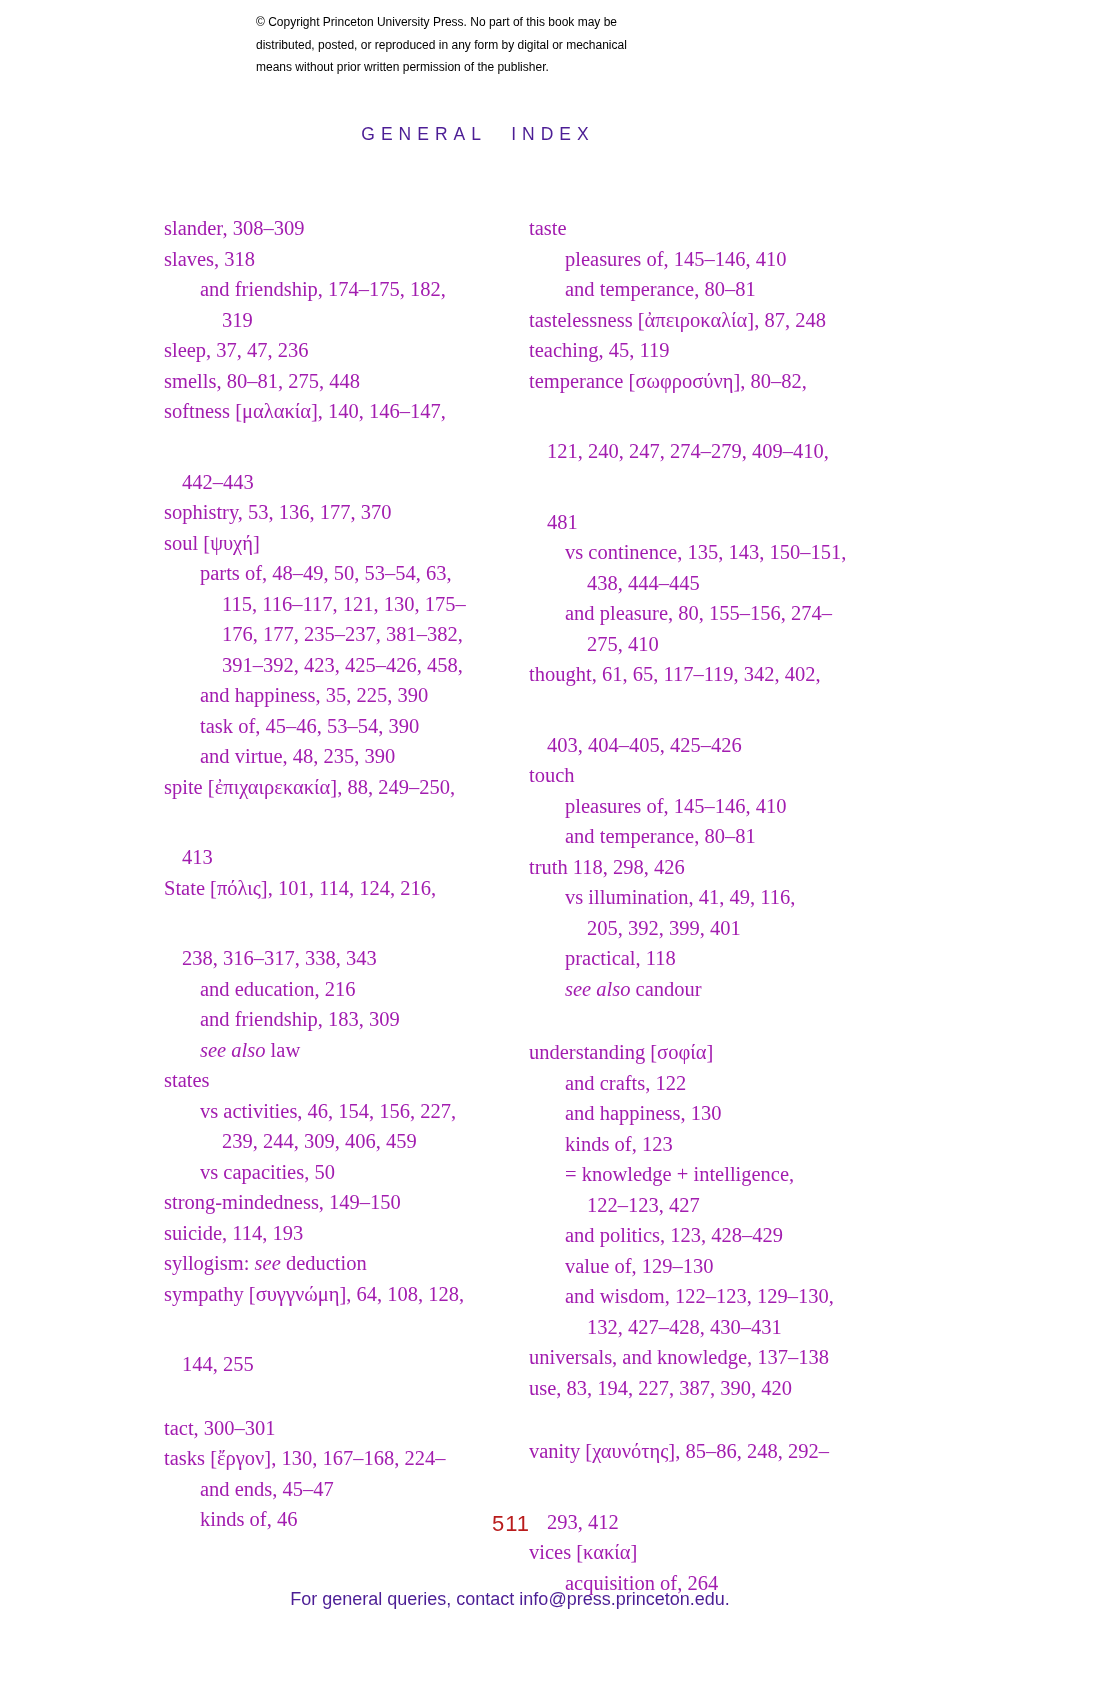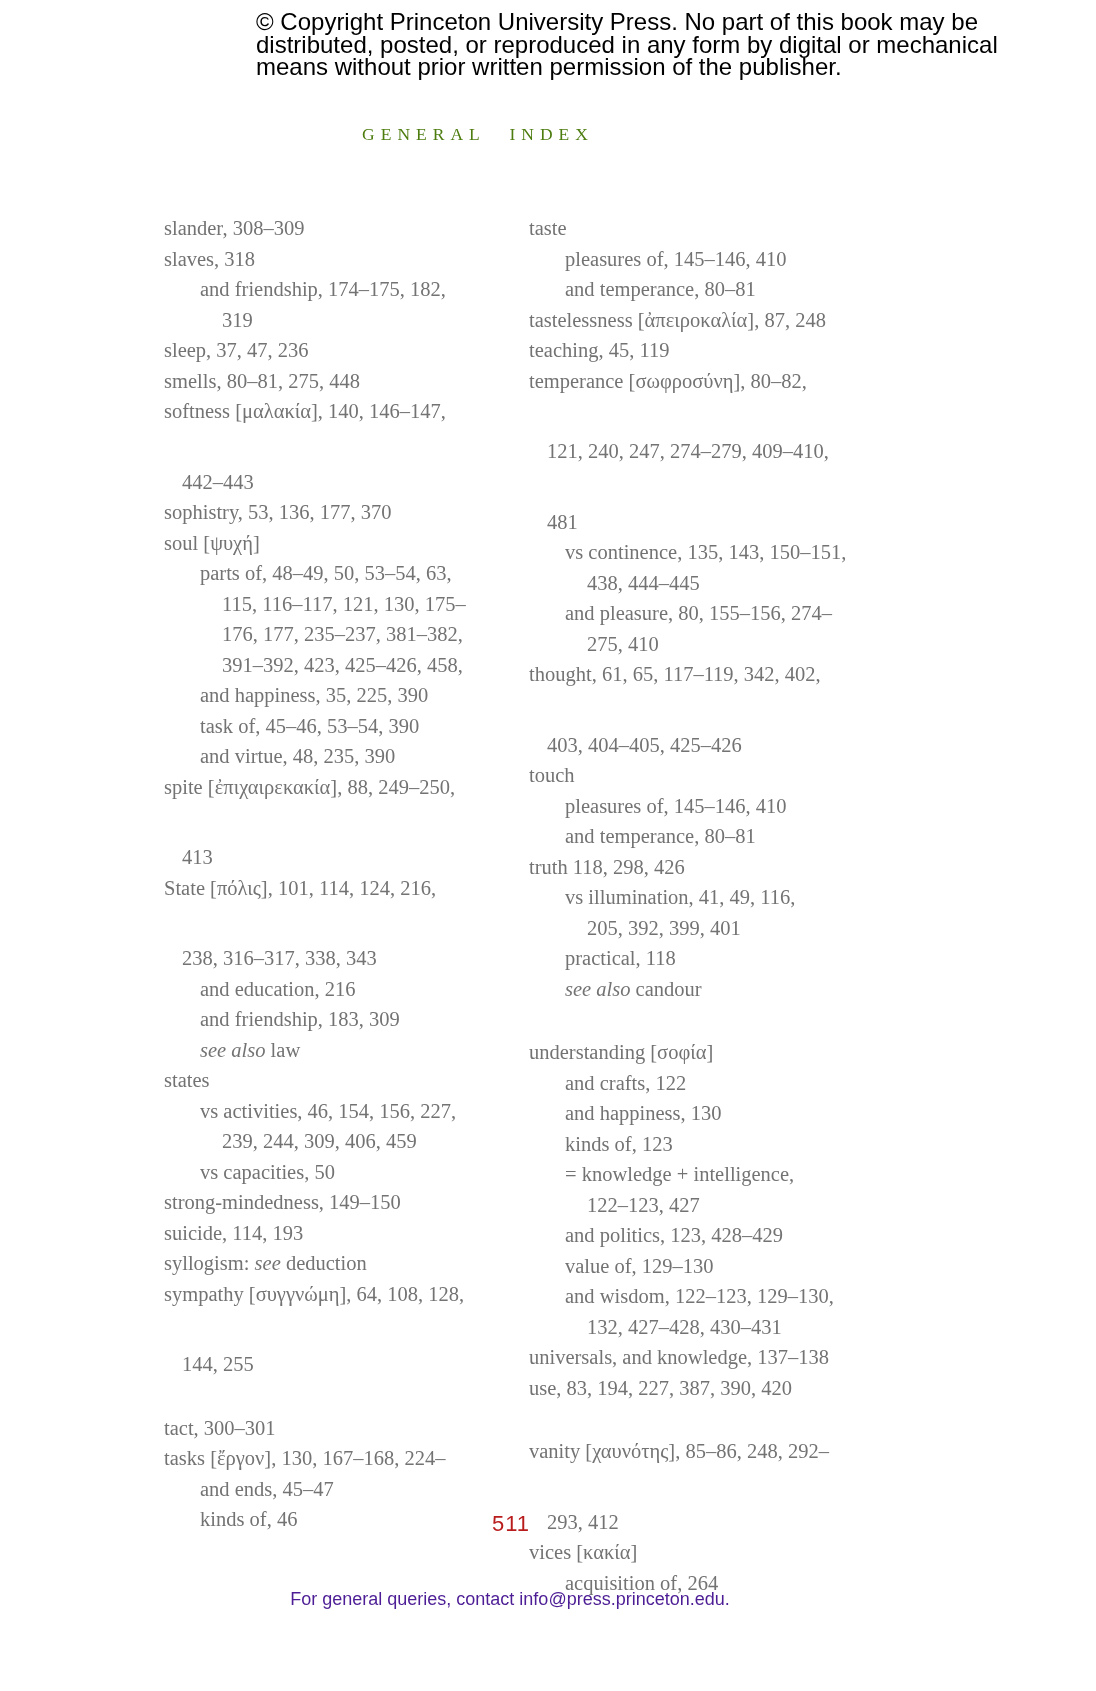--- a/index.html
+++ b/index.html
@@ -10,42 +10,42 @@
     margin: 0 auto;
     background: #ffffff;
     color: #000000;
     overflow: hidden;
   }
   .copyright {
     position: absolute;
     left: 256px;
     top: 11px;
     font-family: "Liberation Sans", sans-serif;
-    font-size: 24px;
+    font-size: 12px;
     line-height: 22.5px;
     color: #000000;
   }
   .title {
     position: absolute;
     top: 124px;
     left: 0;
     width: 956px;
     text-align: center;
-    font-family: Liberation Serif, serif;
+    font-family: Liberation Sans, sans-serif;
     font-size: 17.5px;
     letter-spacing: 6px;
     word-spacing: 14px;
-    color: #4d7c0f;
+    color: #4c1d95;
   }
   .col {
     position: absolute;
     top: 213px;
     font-family: "Liberation Serif", serif;
     font-size: 20.5px;
-    color: #737373;
+    color: #a21caf;
   }
   .col-left  { left: 164px; width: 365px; }
   .col-right { left: 529px; width: 420px; }
   .line {
     height: 30.5px;
     line-height: 30.5px;
     white-space: nowrap;
   }
   .line i { font-style: italic; }
   .ind0 { padding-left: 0; }

